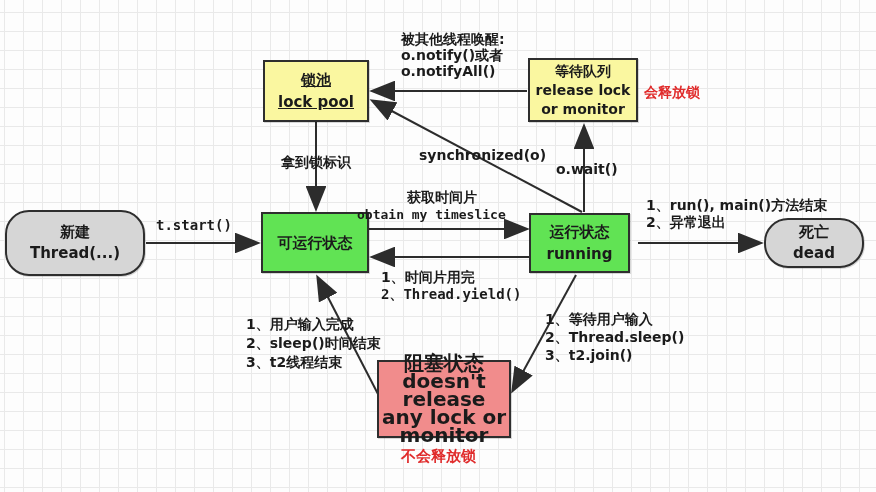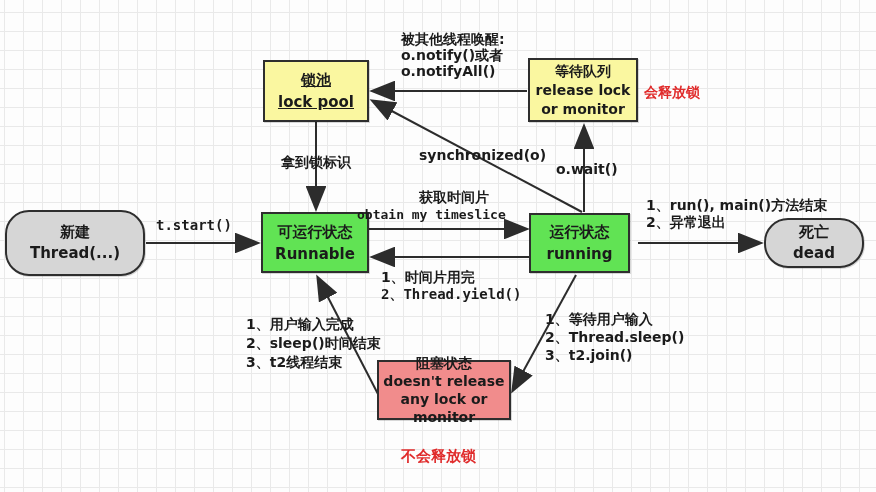--- a/index.html
+++ b/index.html
@@ -68,34 +68,33 @@
   </div>
 
   <div class="node yellow" style="left:528px;top:58px;width:110px;height:64px;font-size:14px;line-height:19px;">
     <span>等待队列</span>
     <span>release lock</span>
     <span>or monitor</span>
   </div>
 
   <div class="node green" style="left:261px;top:212px;width:108px;height:61px;font-size:15px;line-height:22px;">
     <span>可运行状态</span>
-    <span>Runnable</span>
   </div>
 
   <div class="node green" style="left:529px;top:213px;width:101px;height:60px;font-size:15px;line-height:22px;">
     <span>运行状态</span>
     <span>running</span>
   </div>
 
   <div class="node gray rounded" style="left:764px;top:218px;width:100px;height:50px;font-size:15px;line-height:21px;">
     <span>死亡</span>
     <span>dead</span>
   </div>
 
-  <div class="node pink" style="left:377px;top:360px;width:134px;height:60px;font-size:14px;line-height:18px;">
+  <div class="node pink" style="left:377px;top:360px;width:134px;height:78px;font-size:20px;line-height:18px;">
     <span>阻塞状态</span>
     <span>doesn't release</span>
     <span>any lock or</span>
     <span>monitor</span>
   </div>
 
   <div class="lbl mono" style="left:156px;top:217px;">t.start()</div>
 
   <div class="lbl" style="left:401px;top:31px;line-height:16px;">
     <div>被其他线程唤醒:</div>
@@ -104,21 +103,21 @@
   </div>
 
   <div class="lbl red" style="left:644px;top:84px;">会释放锁</div>
 
   <div class="lbl" style="left:281px;top:154px;">拿到锁标识</div>
 
   <div class="lbl" style="left:419px;top:147px;">synchronized(o)</div>
 
   <div class="lbl" style="left:556px;top:161px;">o.wait()</div>
 
-  <div class="lbl" style="left:411px;top:189px;padding-left:8px;">获取时间片</div>
+  <div class="lbl" style="left:399px;top:189px;padding-left:8px;">获取时间片</div>
 
   <div class="lbl mono" style="left:357px;top:206px;font-size:13px;">obtain my timeslice</div>
 
   <div class="lbl" style="left:381px;top:269px;line-height:17px;">
     <div>1、时间片用完</div>
     <div class="mono">2、Thread.yield()</div>
   </div>
 
   <div class="lbl" style="left:646px;top:197px;line-height:17px;">
     <div>1、run(), main()方法结束</div>

